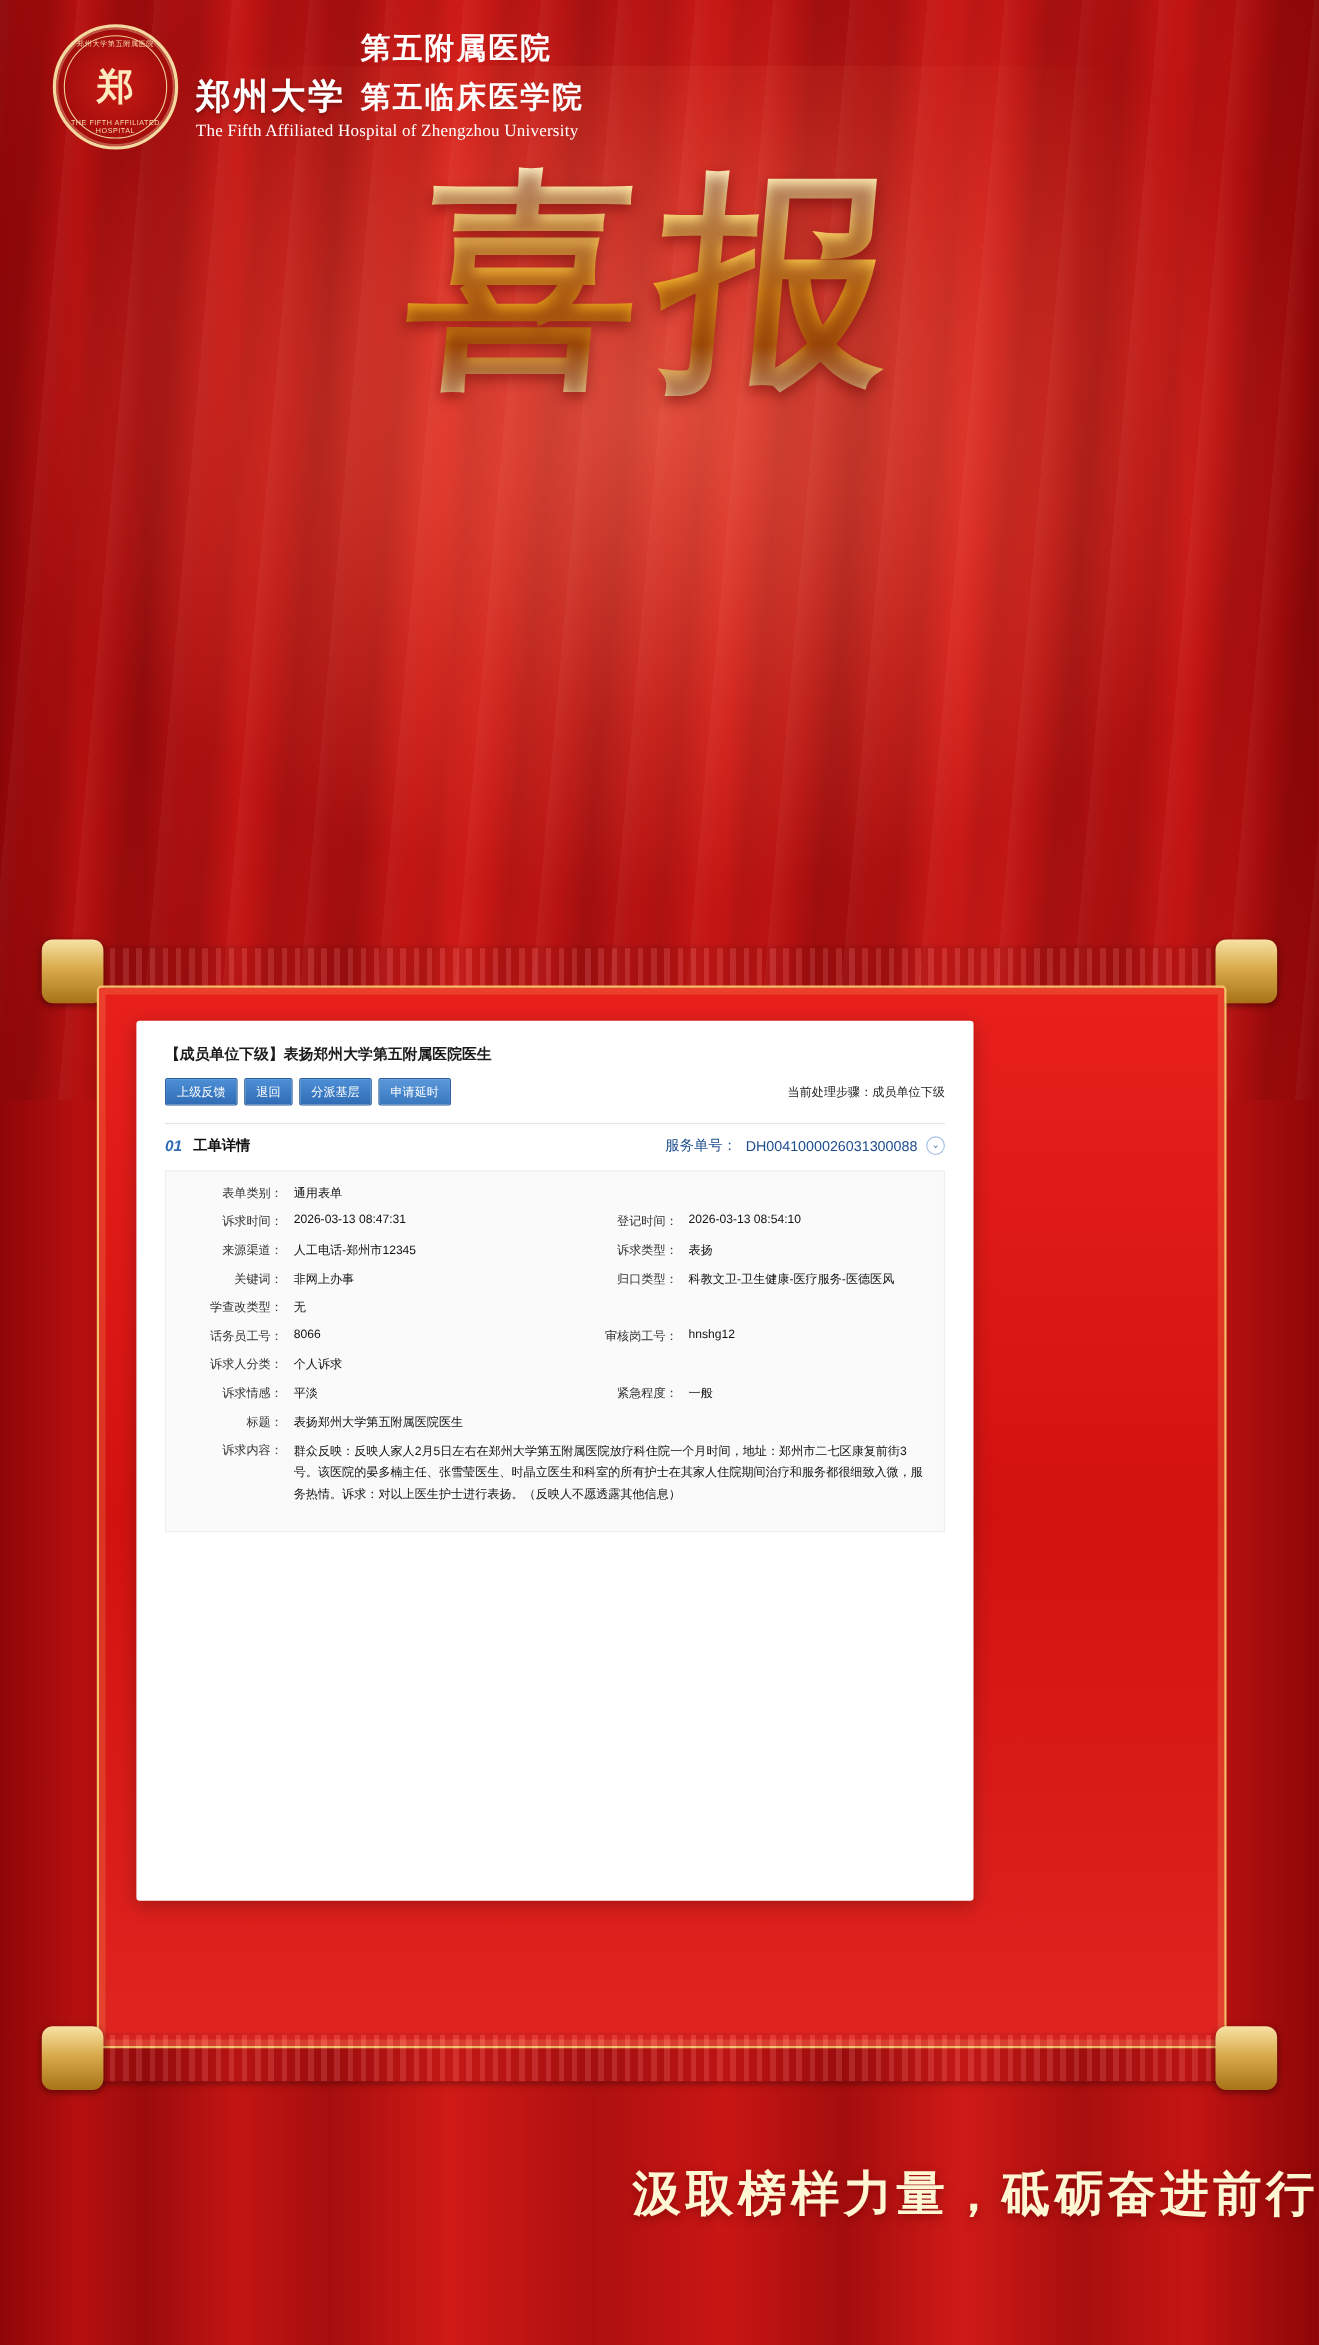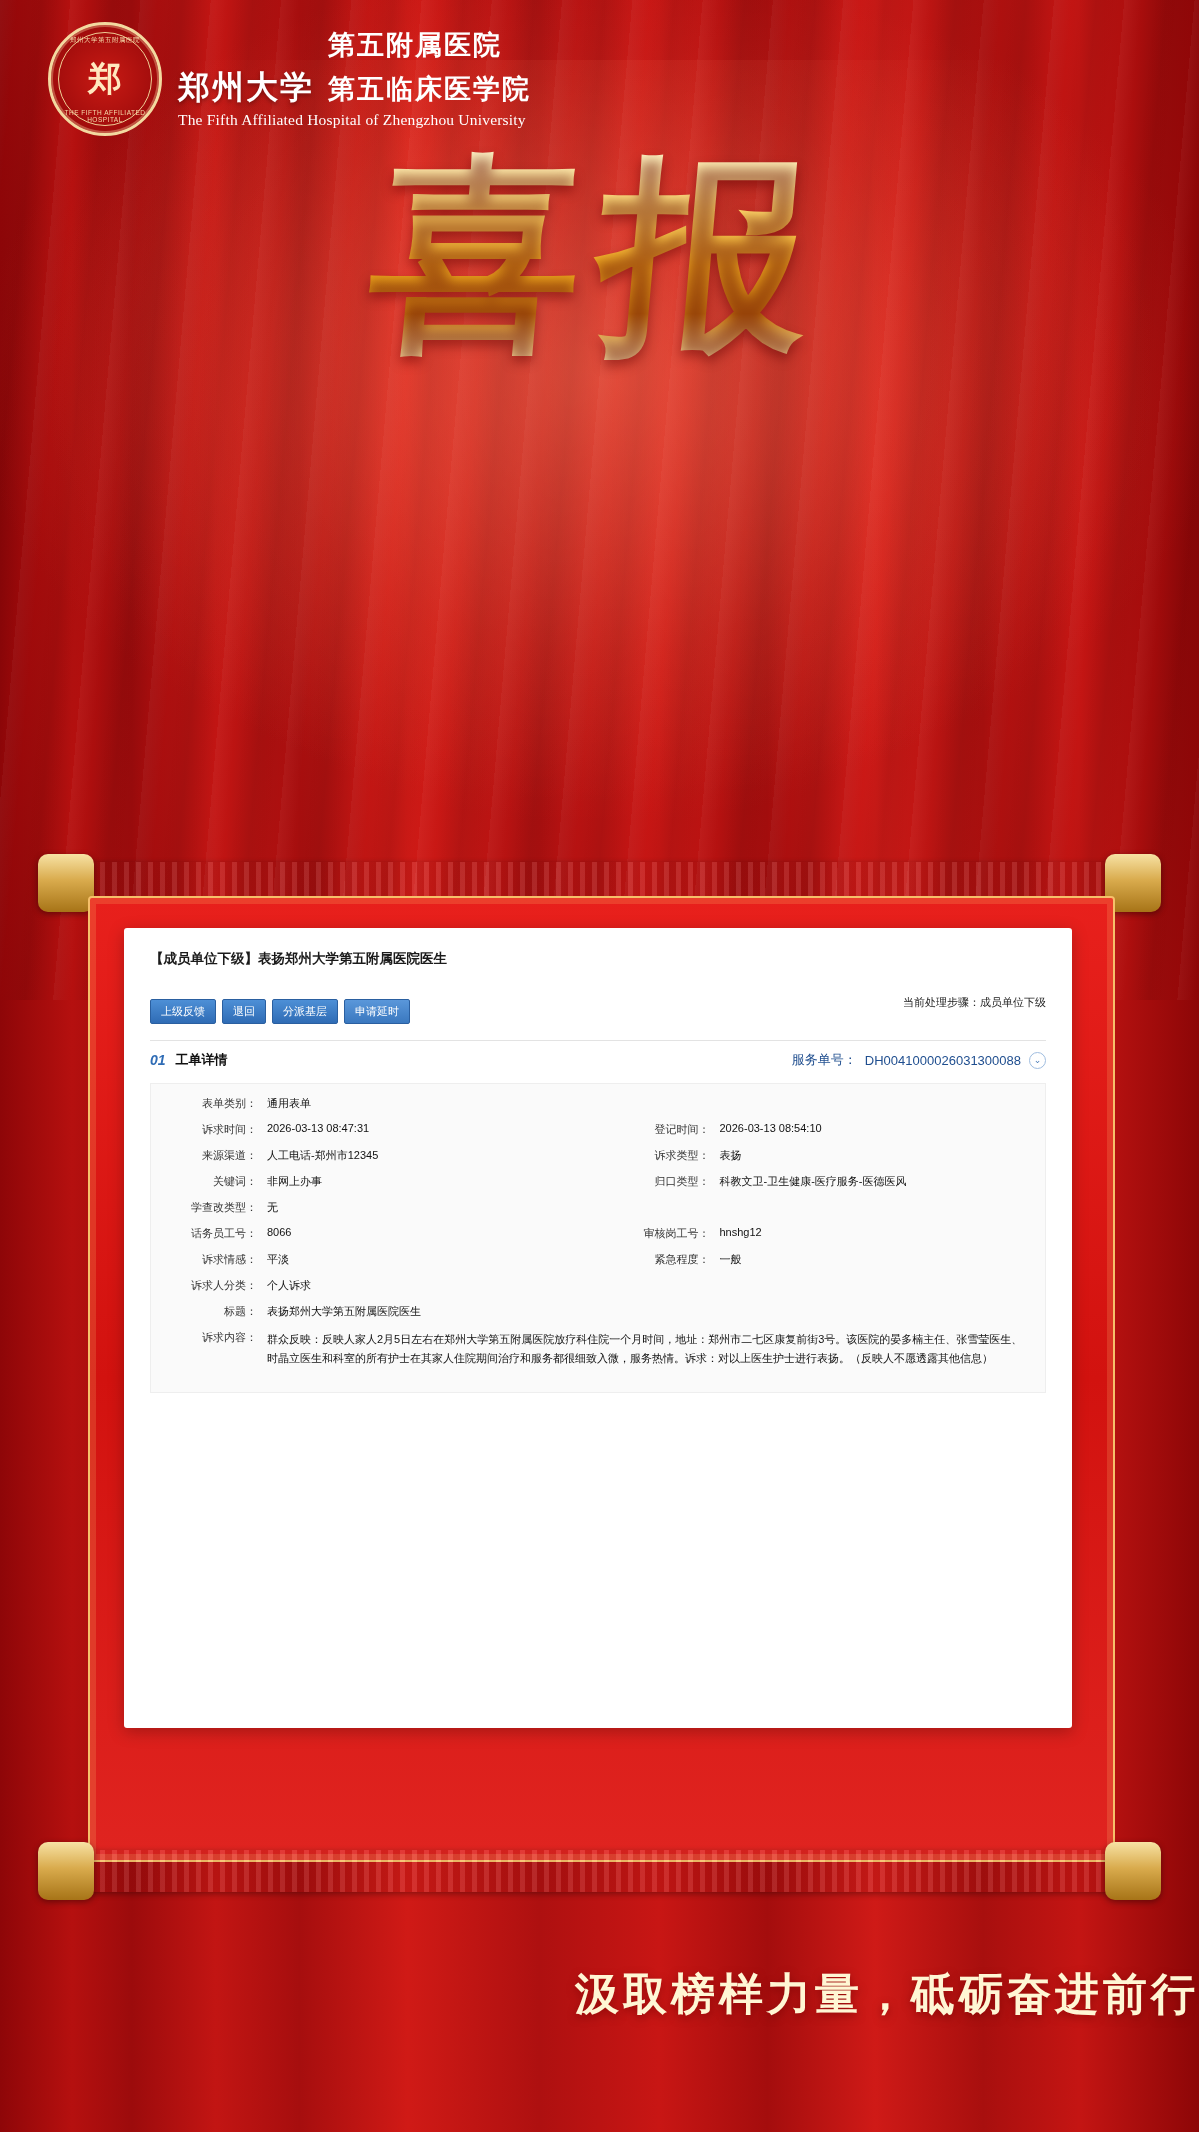--- a/index.html
+++ b/index.html
@@ -73,29 +73,29 @@
   .rod.bottom{top:988px;}
   .cap{position:absolute;width:56px;height:58px;border-radius:10px;
     background:linear-gradient(180deg,#f7e2a4 0%,#d9ab4d 45%,#a77417 100%);
     box-shadow:0 2px 6px rgba(0,0,0,.4);}
   .cap.l{left:-26px;} .cap.r{right:-26px;}
   .rod.top .cap{top:-8px;} .rod.bottom .cap{top:-8px;}
   .scroll-body{position:absolute;top:34px;left:24px;width:1023px;height:962px;
     background:linear-gradient(180deg,#e8201c 0%,#d2120f 50%,#e02420 100%);
     border:2px solid #f6c06a;border-radius:4px;
     box-shadow:0 0 0 6px rgba(255,205,120,.18) inset;}
-  .paper{position:absolute;top:30px;left:34px;width:948px;height:800px;background:#ffffff;
+  .paper{position:absolute;top:30px;left:34px;width:761px;height:800px;background:#ffffff;
     border-radius:3px;box-shadow:0 4px 16px rgba(0,0,0,.25);overflow:hidden;}
 
   
   .app{position:absolute;top:0;left:0;right:0;bottom:0;font-size:11px;color:#333;}
   .app-title{padding:22px 26px 8px;font-size:13.5px;font-weight:bold;color:#1b1b1b;}
   .btnbar{display:flex;align-items:center;gap:6px;padding:4px 26px 0;}
   .btn{background:linear-gradient(180deg,#4d8fd6 0%,#2f6cb5 100%);color:#fff;font-size:11px;
-    padding:4px 10px;border:1px solid #2a5fa0;border-radius:2px;cursor:pointer;white-space:nowrap;margin-top:19px;}
+    padding:4px 10px;border:1px solid #2a5fa0;border-radius:2px;cursor:pointer;white-space:nowrap;}
   .btn.alt{background:linear-gradient(180deg,#5a97da 0%,#3a78bf 100%);}
   .stepinfo{margin-left:auto;font-size:11px;color:#222;}
   .section{margin:16px 26px 0;border-top:1px solid #e3e3e3;padding-top:10px;display:flex;align-items:center;}
   .sec-no{color:#2f6cb5;font-style:italic;font-weight:bold;font-size:14px;margin-right:10px;}
   .sec-label{color:#111;font-size:13px;font-weight:bold;}
   .sec-right{margin-left:auto;display:flex;align-items:center;gap:8px;color:#1f4e8f;font-size:13px;}
   .chev{width:15px;height:15px;border-radius:50%;border:1px solid #9fbde0;color:#4a7cb8;
     display:inline-flex;align-items:center;justify-content:center;font-size:9px;}
   .form{margin:14px 26px 0;background:#fafafa;border:1px solid #eee;padding:12px 14px;}
   .row{display:flex;margin-bottom:11px;gap:39px;}
@@ -229,35 +229,35 @@
                 <div class="v">8066</div>
               </div>
               <div class="cell">
                 <div class="k">审核岗工号：</div>
                 <div class="v">hnshg12</div>
               </div>
             </div>
 
             <div class="row">
               <div class="cell">
+                <div class="k">诉求人分类：</div>
+                <div class="v">个人诉求</div>
+              </div>
+              <div class="cell"></div>
+            </div>
+
+            <div class="row">
+              <div class="cell">
                 <div class="k">诉求情感：</div>
                 <div class="v">平淡</div>
               </div>
               <div class="cell">
                 <div class="k">紧急程度：</div>
                 <div class="v">一般</div>
               </div>
-            </div>
-
-            <div class="row">
-              <div class="cell">
-                <div class="k">诉求人分类：</div>
-                <div class="v">个人诉求</div>
-              </div>
-              <div class="cell"></div>
             </div>
 
             <div class="row full">
               <div class="cell">
                 <div class="k">标题：</div>
                 <div class="v">表扬郑州大学第五附属医院医生</div>
               </div>
             </div>
 
             <div class="row full">

